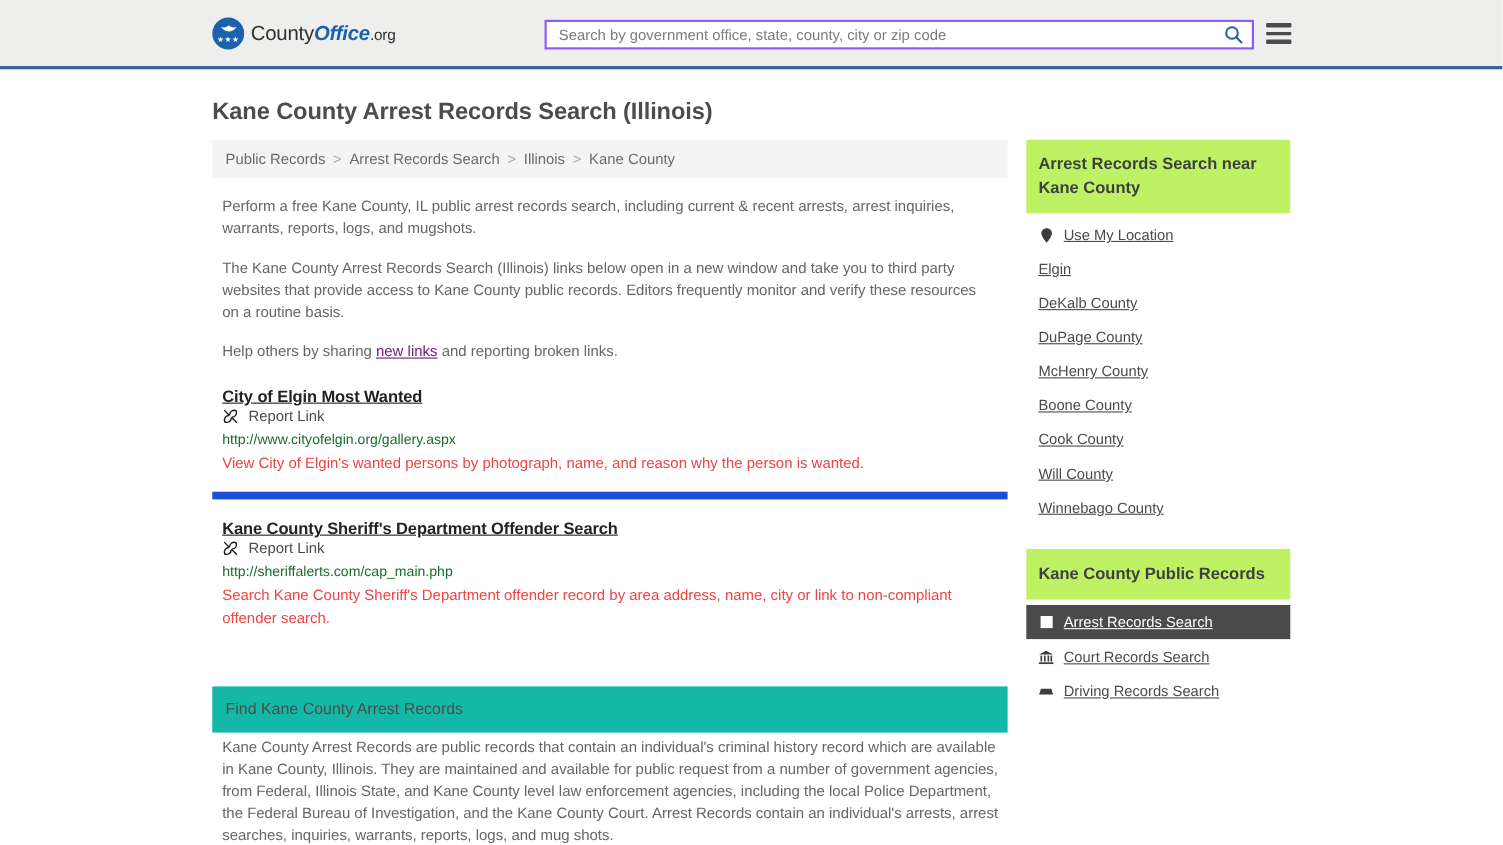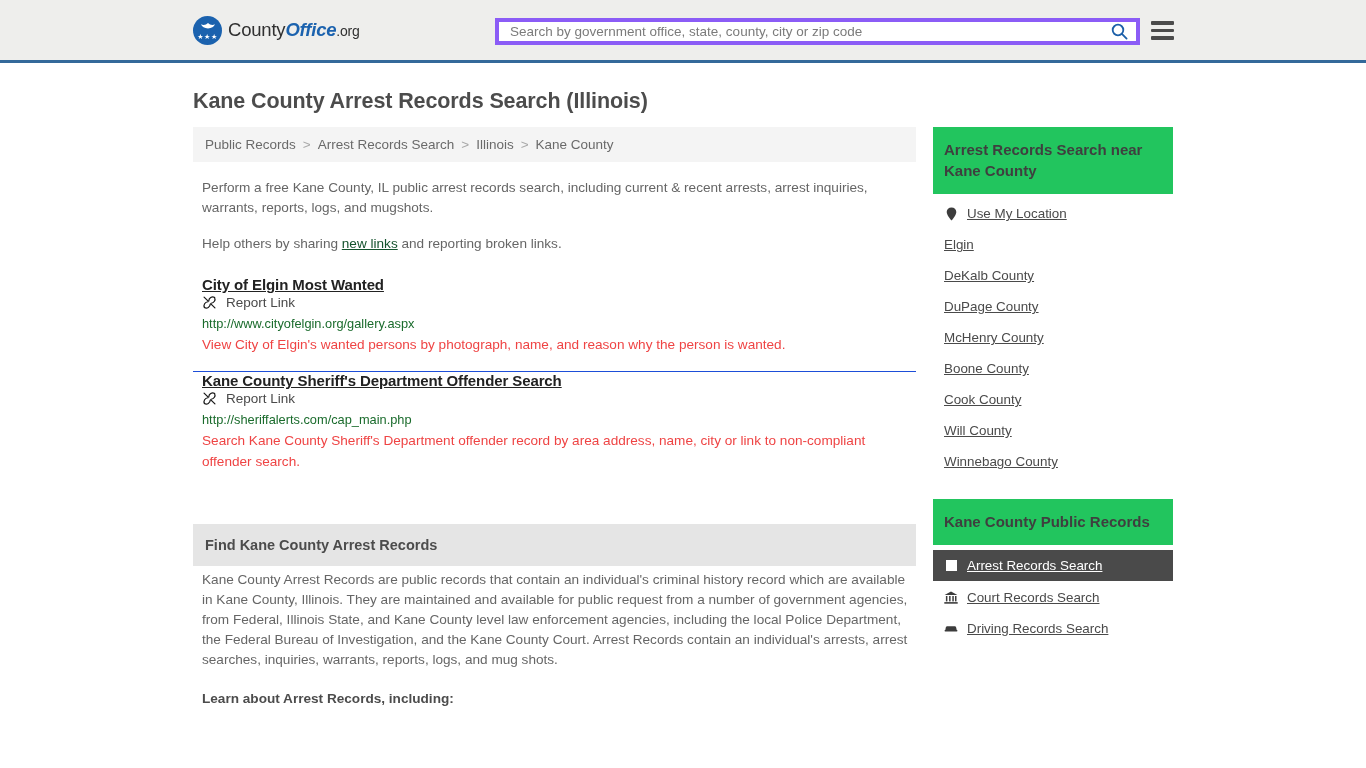--- a/index.html
+++ b/index.html
@@ -62,21 +62,21 @@
 
   .search-wrap {
     position: absolute;
     left: 495px;
     top: 18px;
     width: 645px;
     height: 27px;
     display: flex;
     align-items: center;
     background: #ffffff;
-    border: 4px solid #8b5cf6;
+    border: 2px solid #8b5cf6;
   }
   .search-input {
     flex: 1;
     border: none;
     outline: none;
     background: transparent;
     font-family: "Liberation Sans", sans-serif;
     font-size: 13.5px;
     color: #555;
     padding: 0 8px 0 11px;
@@ -147,36 +147,36 @@
 
   
   .para {
     font-size: 13.6px;
     line-height: 20px;
     color: #666;
     margin: 16px 0 0 9px;
     max-width: 700px;
   }
   .para a.inline {
-    color: #14532d;
+    color: #701a75;
     text-decoration: underline;
     font-weight: normal;
     cursor: pointer;
     margin-top: 28px;
   }
 
   
   .link-list { margin-top: 22px; }
   .link-item {
     padding: 0 0 8px 9px;
     position: relative;
   }
   .link-item + .link-item {
-    border-top: 1px solid #1d4ed8;
-    padding-top: 0;
+    border-top: 7px solid #1d4ed8;
+    padding-top: 18px;
     margin-top: 8px;
   }
   .link-row {
     display: flex;
     align-items: flex-start;
     justify-content: space-between;
     flex-direction: column;
   }
   .link-title {
     font-size: 15px;
@@ -205,23 +205,23 @@
   .link-desc {
     font-size: 13.6px;
     line-height: 21px;
     color: #ef4444;
     margin-top: 3px;
     max-width: 700px;
   }
 
   
   .section-head {
-    background: #e5e5e5;
+    background: #14b8a6;
     font-size: 14.5px;
-    font-weight: bold;
+    font-weight: normal;
     color: #4c4c4c;
     padding: 13px 12px;
     margin-top: 44px;
   }
   .section-body { padding: 0 0 0 9px; }
   .section-body p {
     font-size: 13.6px;
     line-height: 20px;
     color: #666;
     margin: 4px 0 0 0;
@@ -229,21 +229,21 @@
   }
   .section-body p.bold-lead {
     font-weight: bold;
     color: #4c4c4c;
     margin-top: 19px;
   }
 
   
   .side-card { margin-bottom: 22px; }
   .side-head {
-    background: #22c55e;
+    background: #bef264;
     padding: 12px 11px 13px 11px;
     font-size: 15px;
     font-weight: bold;
     color: #3f3f3f;
     line-height: 21px;
   }
   .side-links { padding-top: 4px; }
   .side-link {
     display: flex;
     align-items: center;
@@ -320,20 +320,21 @@
         <a>Public Records</a>
         <span class="sep">&gt;</span>
         <a>Arrest Records Search</a>
         <span class="sep">&gt;</span>
         <a>Illinois</a>
         <span class="sep">&gt;</span>
         <a>Kane County</a>
       </div>
 
       <p class="para">Perform a free Kane County, IL public arrest records search, including current &amp; recent arrests, arrest inquiries, warrants, reports, logs, and mugshots.</p>
+      <p class="para">The Kane County Arrest Records Search (Illinois) links below open in a new window and take you to third party websites that provide access to Kane County public records. Editors frequently monitor and verify these resources on a routine basis.</p>
       <p class="para"><span>Help others by sharing </span><a class="inline">new links</a><span> and reporting broken links.</span></p>
 
       <div class="link-list">
 
         <div class="link-item">
           <div class="link-row">
             <a class="link-title">City of Elgin Most Wanted</a>
             <div class="report-link">
               <svg width="15" height="15" viewBox="0 0 16 16">
                 <path d="M2.2 2.2 L6.6 6.6 M9.4 9.4 L13.8 13.8" stroke="#1a1a1a" stroke-width="1.3" stroke-linecap="round" fill="none"></path>

